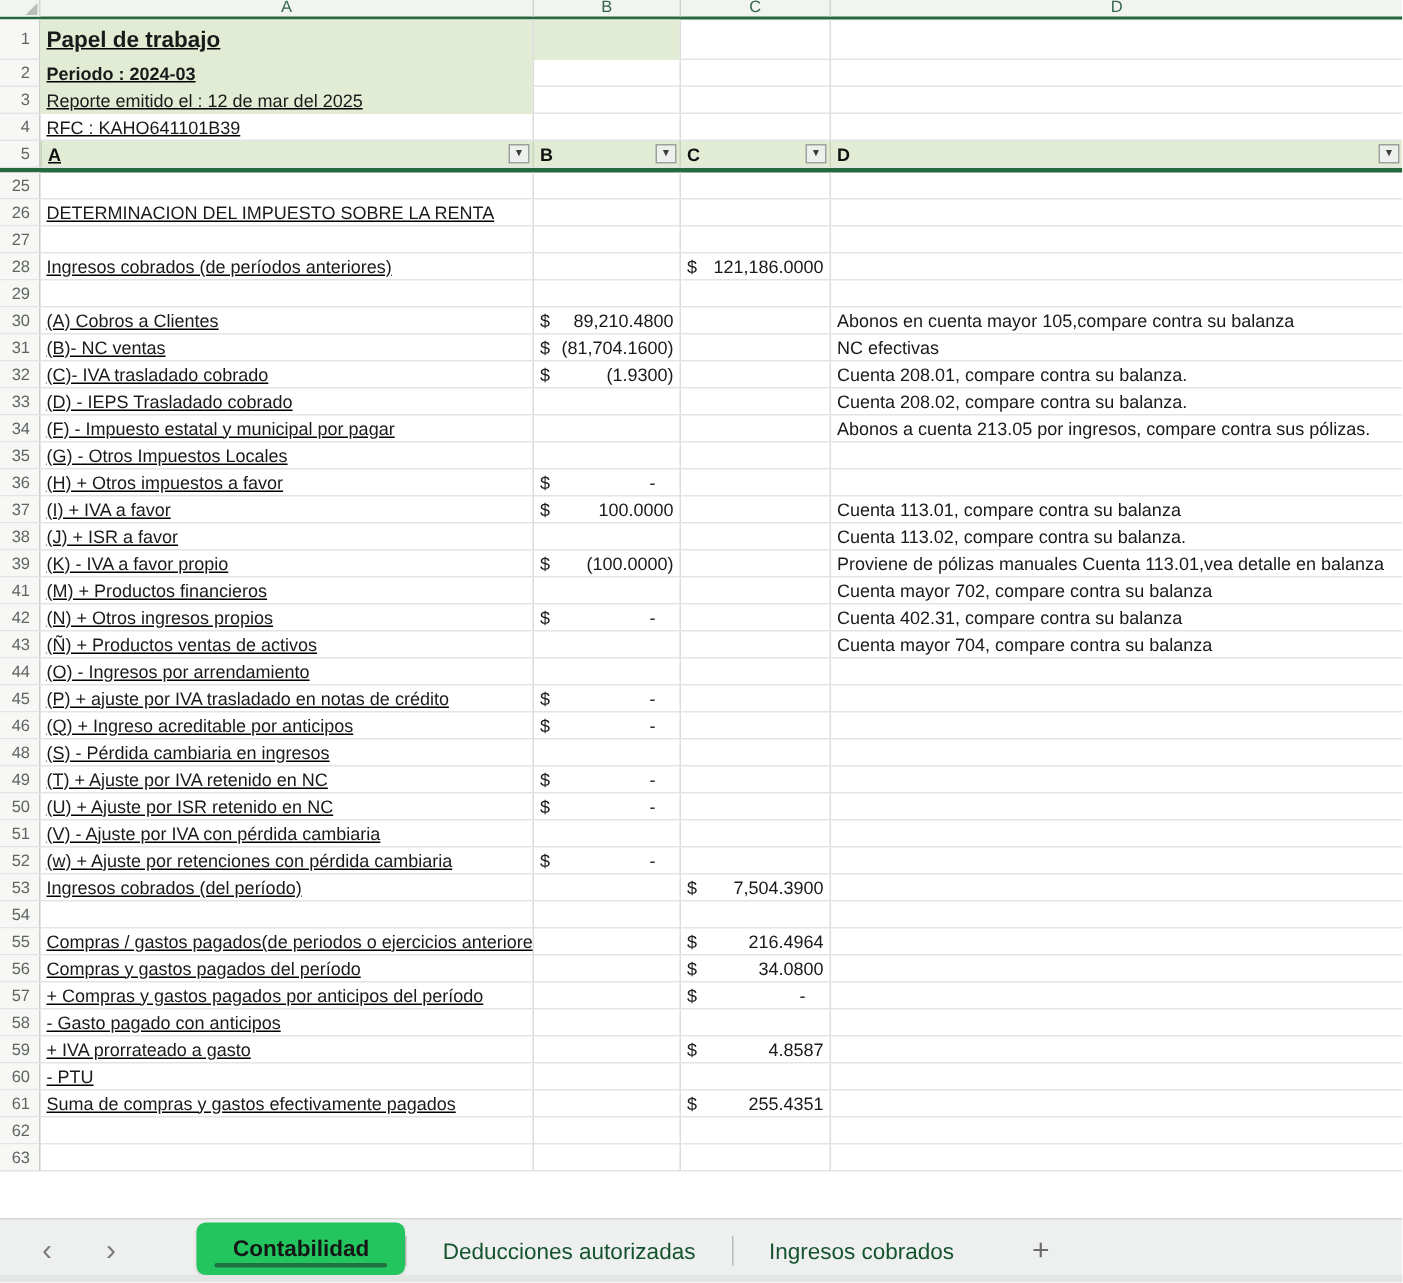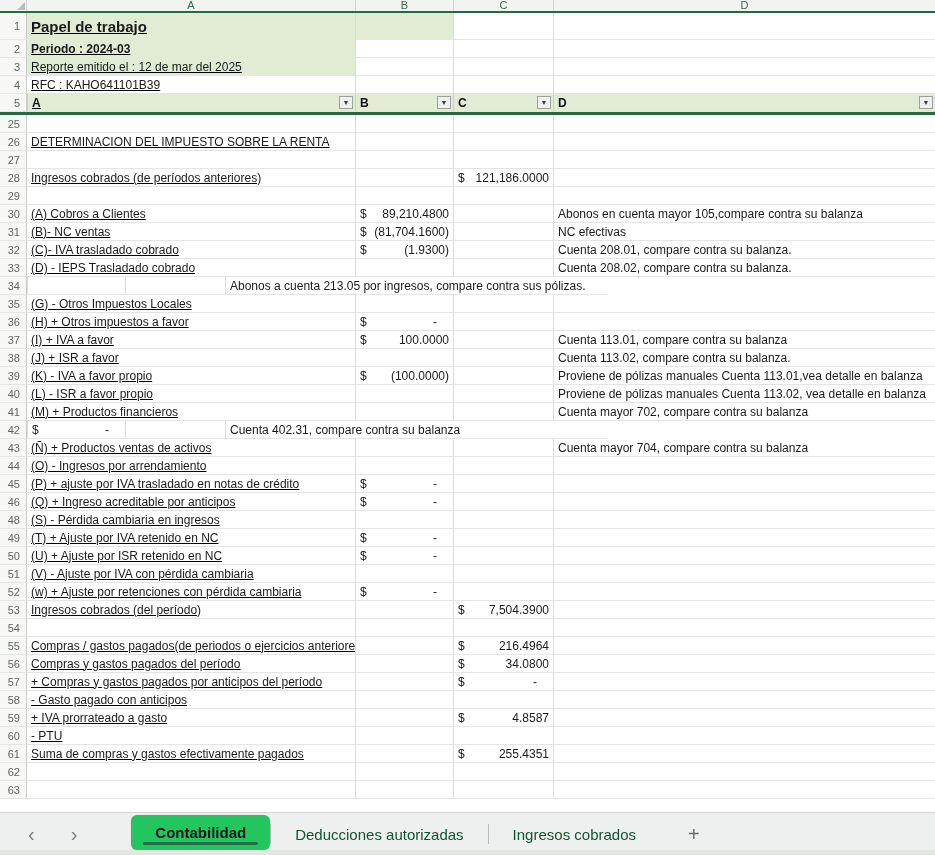--- a/index.html
+++ b/index.html
@@ -249,20 +249,23 @@
             <span class="txt">(D) - IEPS Trasladado cobrado</span>
           </div>
           <div class="cell cell-b"></div>
           <div class="cell cell-c"></div>
           <div class="cell cell-d">
             <span class="txt">Cuenta 208.02, compare contra su balanza.</span>
           </div>
         </div>
         <div class="flexrow drow">
           <div class="gut">34</div>
+          <div class="cell cell-a">
+            <span class="txt">(F) - Impuesto estatal y municipal por pagar</span>
+          </div>
           <div class="cell cell-b"></div>
           <div class="cell cell-c"></div>
           <div class="cell cell-d">
             <span class="txt">Abonos a cuenta 213.05 por ingresos, compare contra sus pólizas.</span>
           </div>
         </div>
         <div class="flexrow drow">
           <div class="gut">35</div>
           <div class="cell cell-a">
             <span class="txt">(G) - Otros Impuestos Locales</span>
@@ -322,43 +325,35 @@
               <span class="cur">$</span>
               <span class="val">(100.0000)</span>
             </div>
           </div>
           <div class="cell cell-c"></div>
           <div class="cell cell-d">
             <span class="txt">Proviene de pólizas manuales Cuenta 113.01,vea detalle en balanza</span>
           </div>
         </div>
         <div class="flexrow drow">
-          <div class="gut">40</div>
-          <div class="cell cell-a">
-            <span class="txt">(L) - ISR a favor propio</span>
-          </div>
-          <div class="cell cell-b"></div>
-          <div class="cell cell-c"></div>
-          <div class="cell cell-d">
-            <span class="txt">Proviene de pólizas manuales Cuenta 113.02, vea detalle en balanza</span>
-          </div>
-        </div>
-        <div class="flexrow drow">
           <div class="gut">41</div>
           <div class="cell cell-a">
             <span class="txt">(M) + Productos financieros</span>
           </div>
           <div class="cell cell-b"></div>
           <div class="cell cell-c"></div>
           <div class="cell cell-d">
             <span class="txt">Cuenta mayor 702, compare contra su balanza</span>
           </div>
         </div>
         <div class="flexrow drow">
           <div class="gut">42</div>
+          <div class="cell cell-a">
+            <span class="txt">(N) + Otros ingresos propios</span>
+          </div>
           <div class="cell cell-b">
             <div class="money">
               <span class="cur">$</span>
               <span class="val dash">-</span>
             </div>
           </div>
           <div class="cell cell-c"></div>
           <div class="cell cell-d">
             <span class="txt">Cuenta 402.31, compare contra su balanza</span>
           </div>

